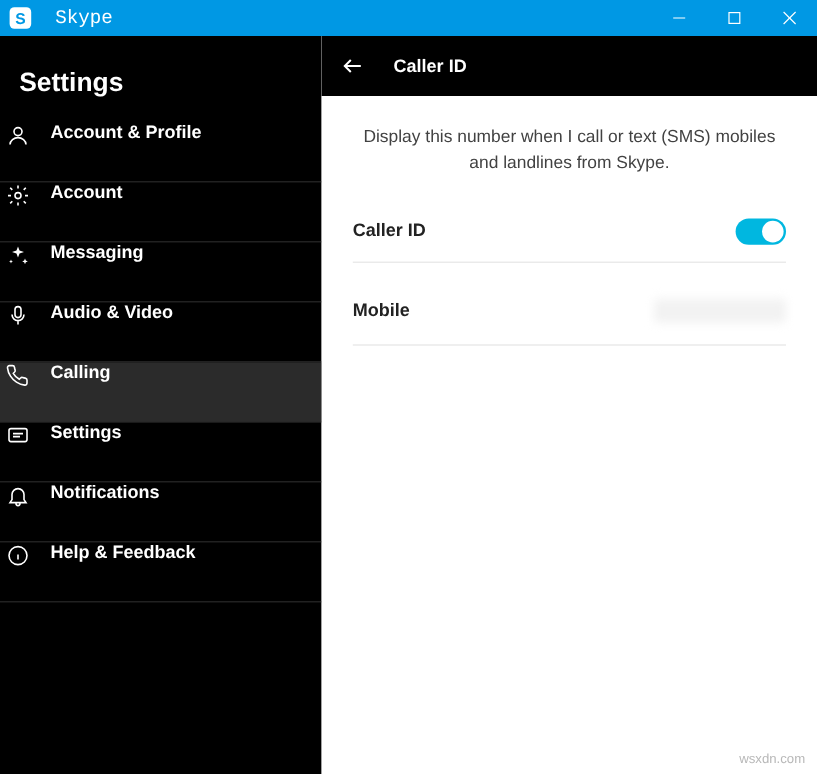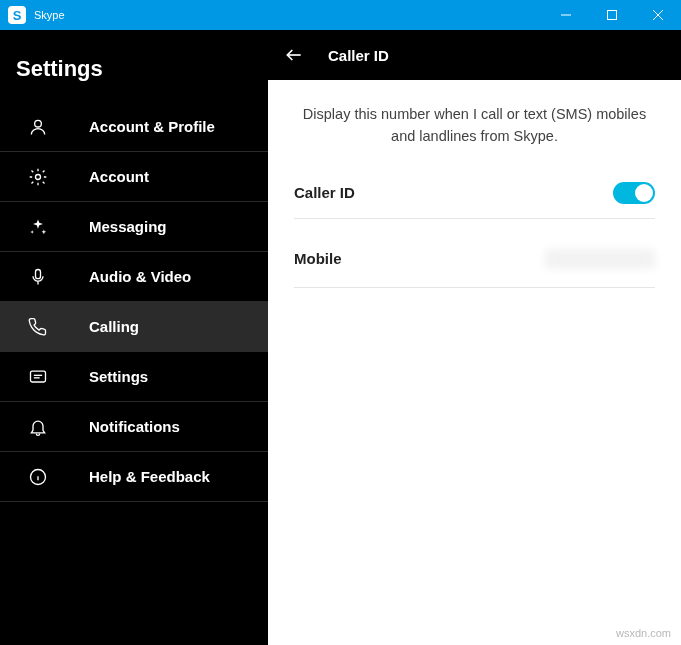--- a/index.html
+++ b/index.html
@@ -1,29 +1,29 @@
 <!DOCTYPE html>
 <html><head>
 <meta charset="utf-8">
 <style>
   * { box-sizing: border-box; margin: 0; padding: 0; font-family: "Segoe UI", Arial, sans-serif; }
   body { width: 681px; height: 645px; background: #fff; overflow: hidden; }
   
   .titlebar { height: 30px; background: #0098e4; display: flex; align-items: center; color: #fff; }
   .titlebar .app-icon { width: 18px; height: 18px; background: #fff; color: #0098e4; border-radius: 4px; margin-left: 8px; display: flex; align-items: center; justify-content: center; font-weight: bold; font-size: 13px; }
-  .titlebar .app-title { margin-left: 8px; font-size: 11px; }
+  .titlebar .app-title { margin-left: 20px; font-size: 16px; font-family: Liberation Mono, monospace; }
   .titlebar .spacer { flex: 1; }
   .win-btn { width: 46px; height: 30px; display: flex; align-items: center; justify-content: center; color: #fff; }
   .win-btn svg { width: 12px; height: 12px; stroke: #fff; stroke-width: 1; fill: none; }
   
   .content { display: flex; height: calc(645px - 30px); }
   
   .sidebar { width: 268px; background: #000; color: #fff; display: flex; flex-direction: column; }
   .sidebar-title { font-size: 22px; font-weight: bold; padding: 26px 16px 20px 16px; }
-  .sidebar-item { display: flex; align-items: center; height: 50px; padding: 0 27px; border-bottom: 1px solid #2a2a2a; cursor: pointer; gap: 24px; }
+  .sidebar-item { display: flex; height: 50px; padding: 0 4px; border-bottom: 1px solid #2a2a2a; cursor: pointer; }
   .sidebar-item.active { background: #2b2b2b; }
   .sidebar-item .icon { width: 22px; height: 22px; margin-right: 16px; display: flex; align-items: center; justify-content: center; }
   .sidebar-item .icon svg { width: 20px; height: 20px; stroke: #fff; fill: none; stroke-width: 1.6; }
   .sidebar-item .label { font-size: 15px; font-weight: 600; }
   
   .main { flex: 1; display: flex; flex-direction: column; background: #fff; }
   .main-header { height: 50px; background: #000; color: #fff; display: flex; align-items: center; padding: 0 14px; }
   .main-header .back { width: 24px; height: 24px; display: flex; align-items: center; justify-content: center; margin-right: 22px; }
   .main-header .back svg { width: 20px; height: 20px; stroke: #fff; stroke-width: 2; fill: none; }
   .main-header .title { font-size: 15px; font-weight: 600; }

